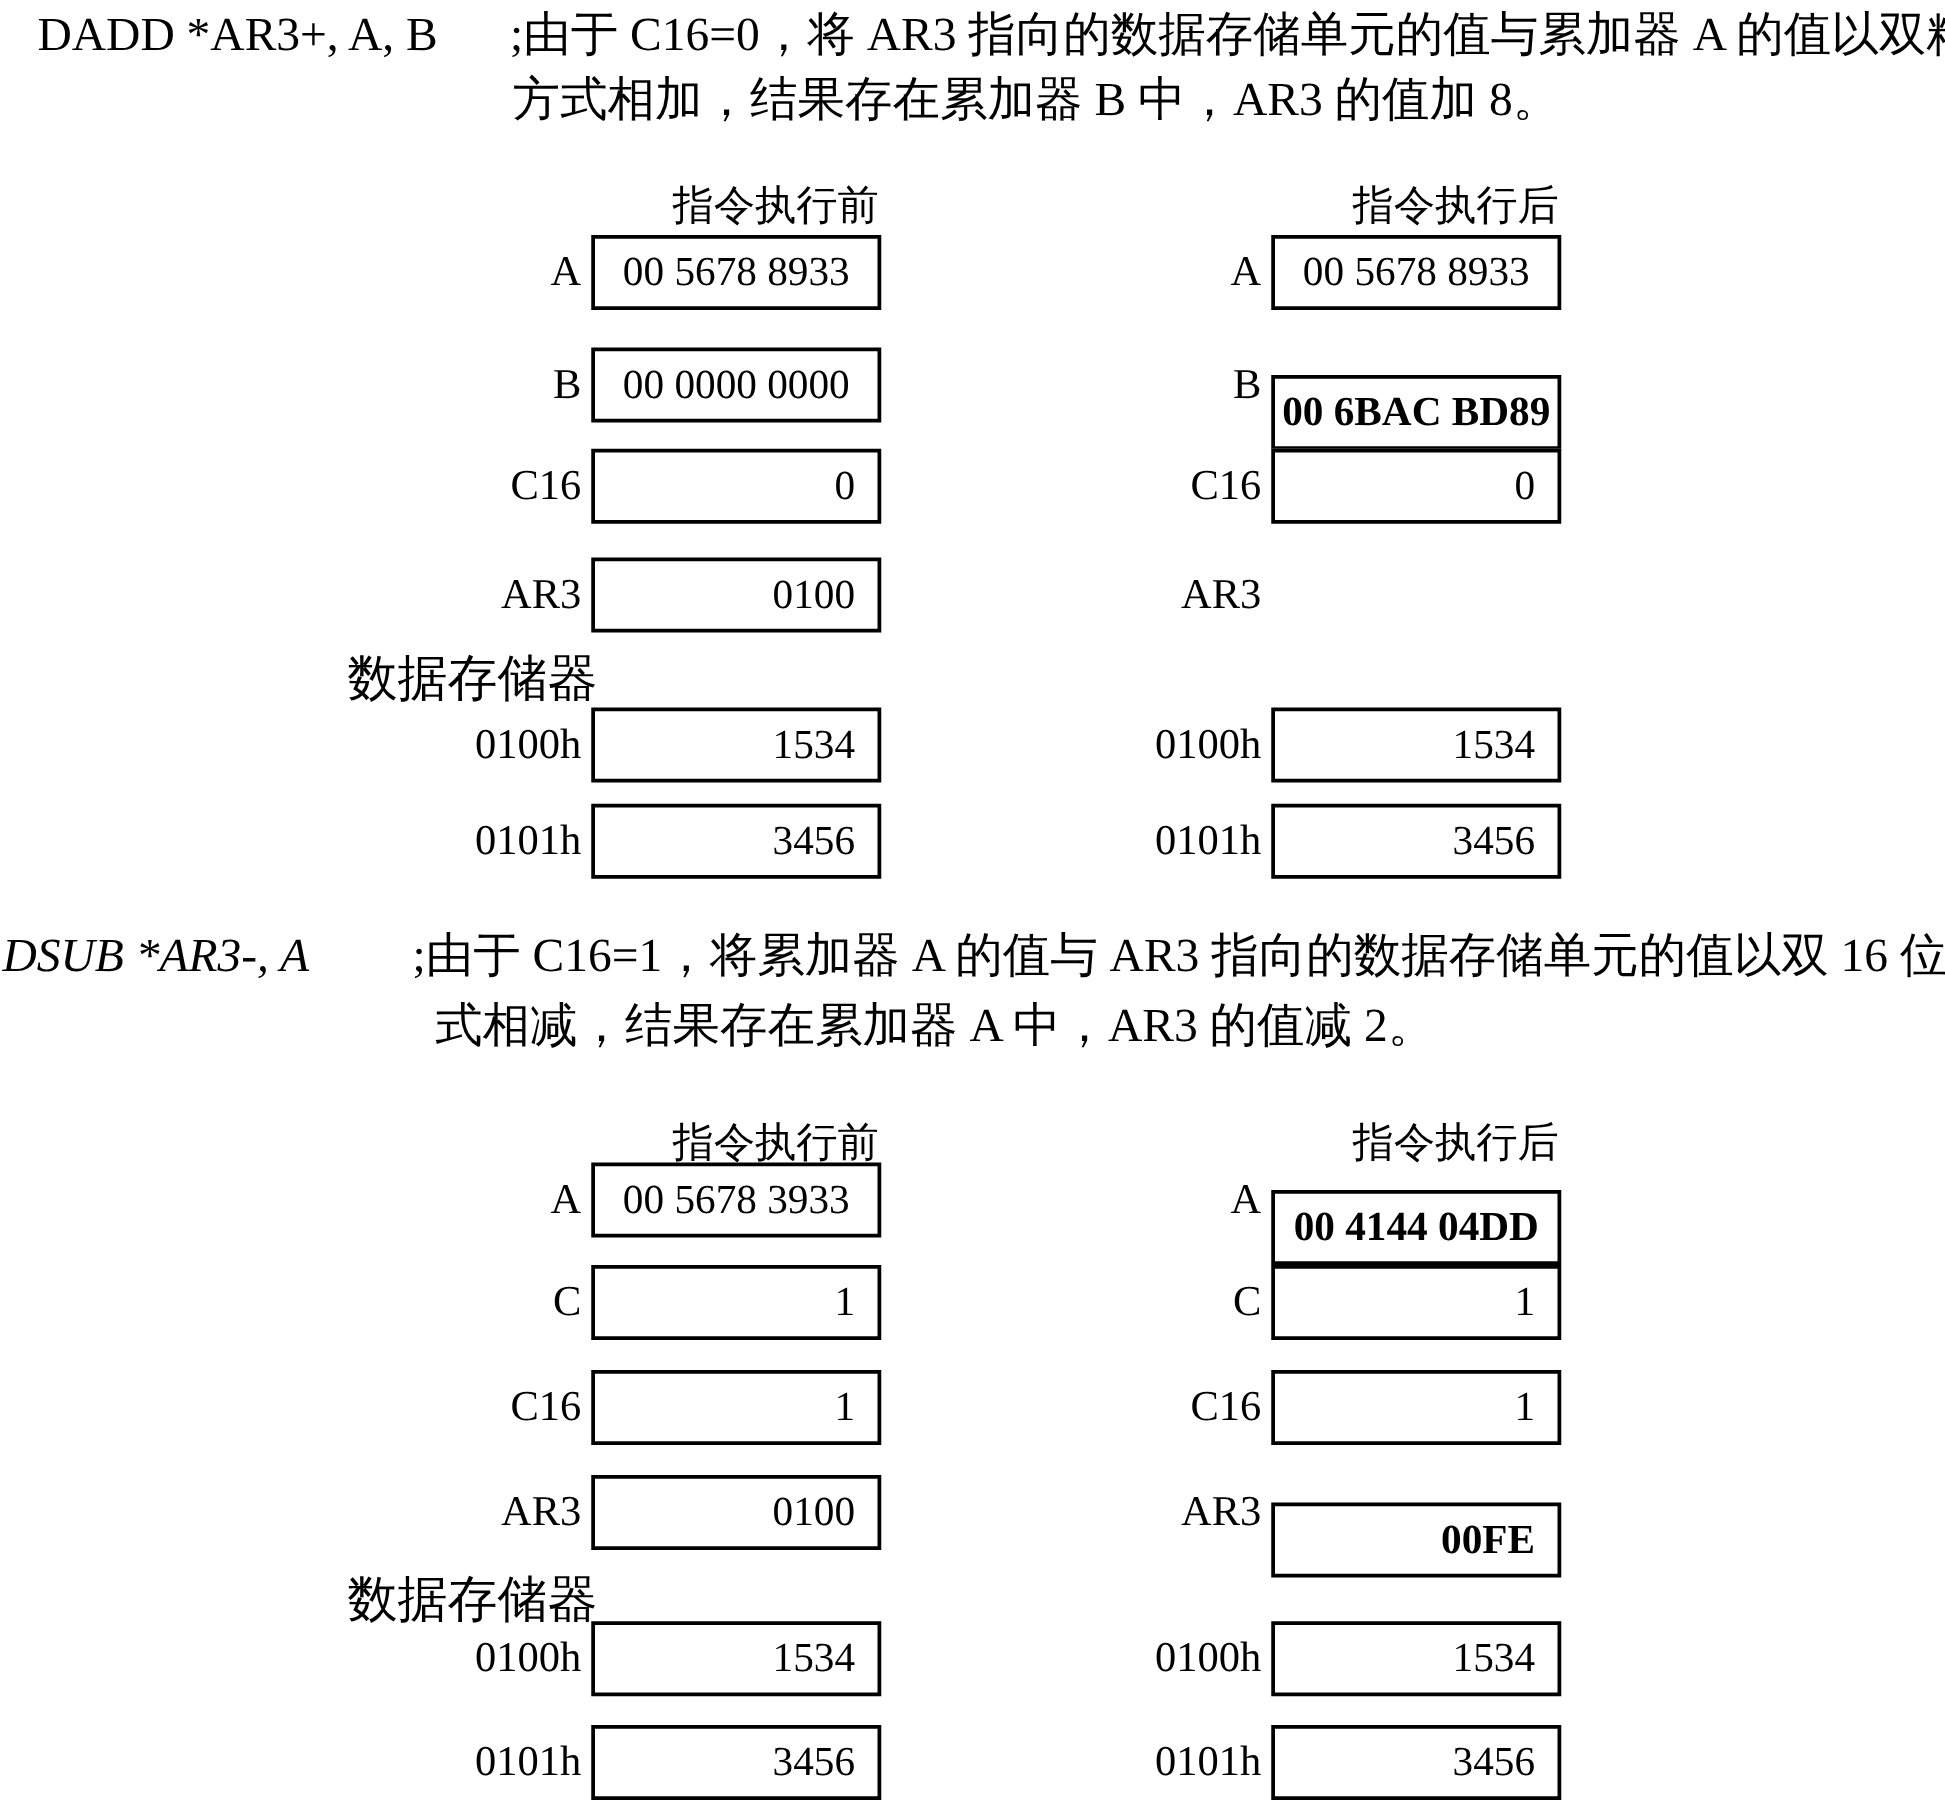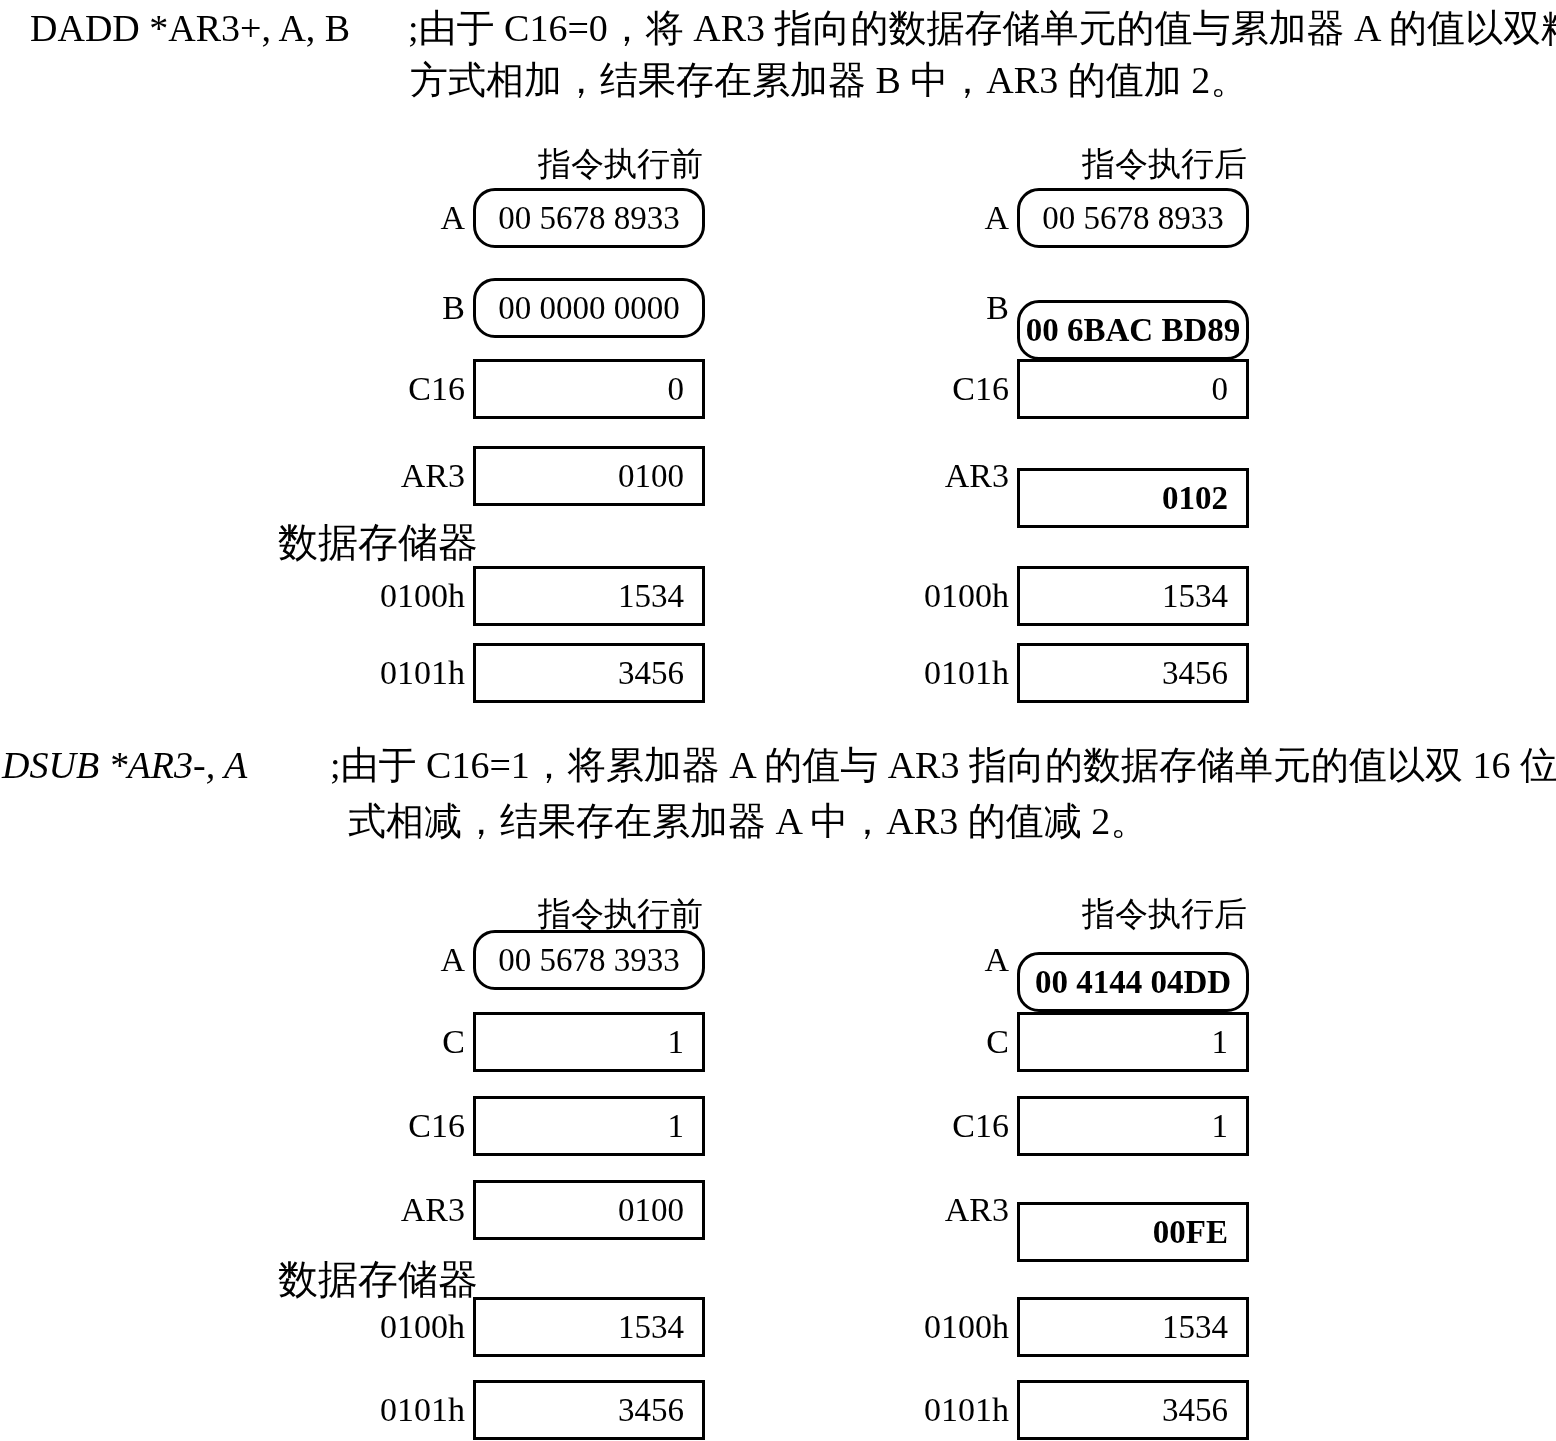--- a/index.html
+++ b/index.html
@@ -27,21 +27,21 @@
   .d1 .col-title { top: 2px; }
   .d2 .col-title { top: 14px; }
 
   .row { position: absolute; left: 0; display: flex; align-items: center; height: 60px; }
   .row-label { width: 245px; padding-right: 8px; text-align: right; font-size: 34px; flex: none; }
   .row-box {
     width: 226px; height: 54px; border: 3px solid #000;
     display: flex; align-items: center; font-size: 33px; flex: none;
     background: #fff;
   }
-  .row-box.align-center { justify-content: center; border-radius: 22px; }
+  .row-box.align-center { justify-content: center; }
   .row-box.align-right  { justify-content: flex-end; padding-right: 18px; width: 208px; }
   .row-box.bold { font-weight: bold; margin-top: 44px; }
 
   .mem-label { position: absolute; left: 0; width: 258px; text-align: right; font-size: 40px; }
 
   .d1 .r1 { top: 48px; }  .d1 .r2 { top: 138px; } .d1 .r3 { top: 219px; } .d1 .r4 { top: 306px; }
   .d1 .rml { top: 375px; } .d1 .r5 { top: 426px; } .d1 .r6 { top: 503px; }
   .d2 .r1 { top: 52px; }  .d2 .r2 { top: 134px; } .d2 .r3 { top: 218px; } .d2 .r4 { top: 302px; }
   .d2 .rml { top: 374px; } .d2 .r5 { top: 419px; } .d2 .r6 { top: 502px; }
 
@@ -50,21 +50,21 @@
   #sec2-line1 { top: 742px; left: 2px; }
   #sec2-line2 { top: 798px; left: 348px; }
 </style>
 </head>
 <body>
 
 <div class="codeline" id="sec1-line1">
   <span class="instr instr-w1">DADD *AR3+, A, B</span>
   <span class="comment">;由于 C16=0，将 AR3 指向的数据存储单元的值与累加器 A 的值以双精度</span>
 </div>
-<div class="contline" id="sec1-line2">方式相加，结果存在累加器 B 中，AR3 的值加 2。</div>
+<div class="contline" id="sec1-line2">方式相加，结果存在累加器 B 中，AR3 的值加 8。</div>
 
 <div class="diagram d1" id="diagram1">
 
   <div class="col col-before">
     <div class="col-title">指令执行前</div>
 
     <div class="row r1">
       <div class="row-label">A</div>
       <div class="row-box align-center">00 5678 8933</div>
     </div>
@@ -101,21 +101,20 @@
     <div class="row r2">
       <div class="row-label">B</div>
       <div class="row-box align-center bold">00 6BAC BD89</div>
     </div>
     <div class="row r3">
       <div class="row-label">C16</div>
       <div class="row-box align-right">0</div>
     </div>
     <div class="row r4">
       <div class="row-label">AR3</div>
-      <div class="row-box align-right bold">0102</div>
     </div>
     <div class="row r5">
       <div class="row-label">0100h</div>
       <div class="row-box align-right">1534</div>
     </div>
     <div class="row r6">
       <div class="row-label">0101h</div>
       <div class="row-box align-right">3456</div>
     </div>
   </div>

